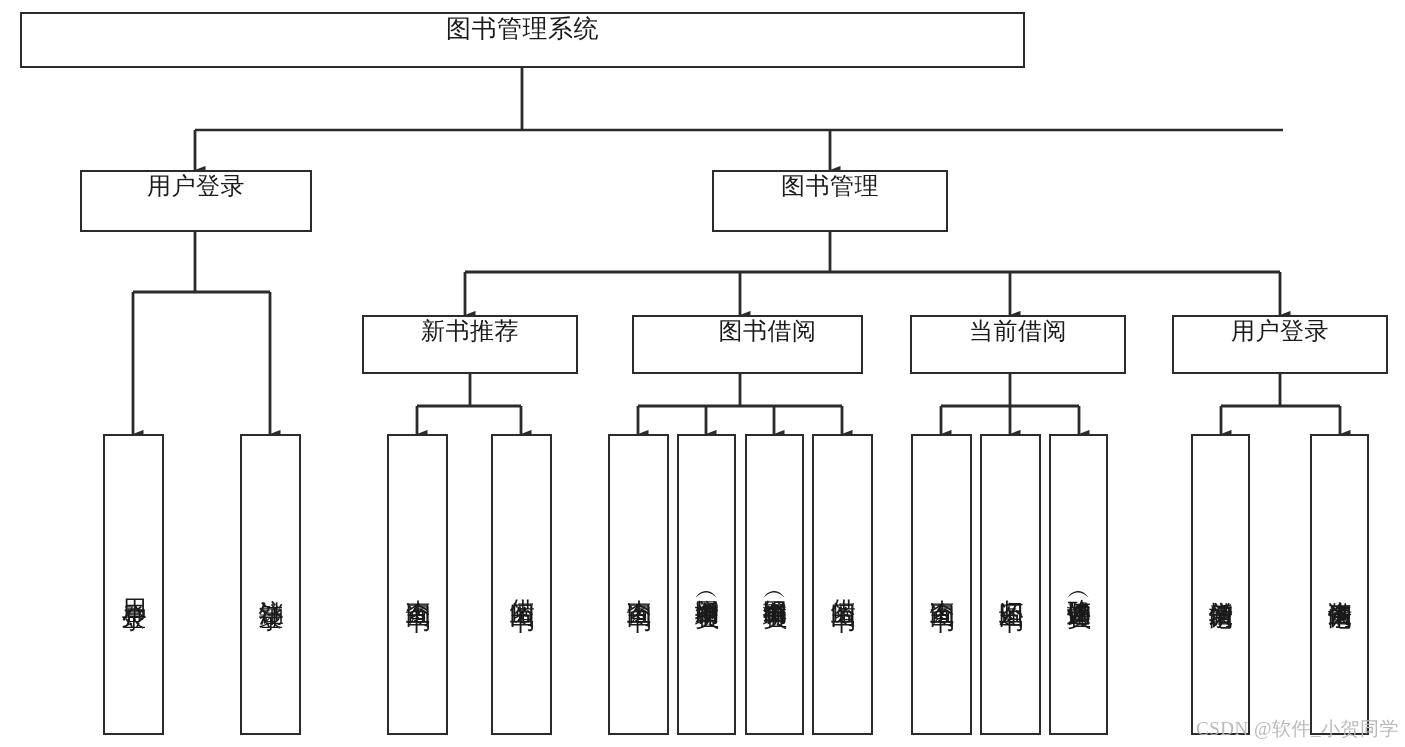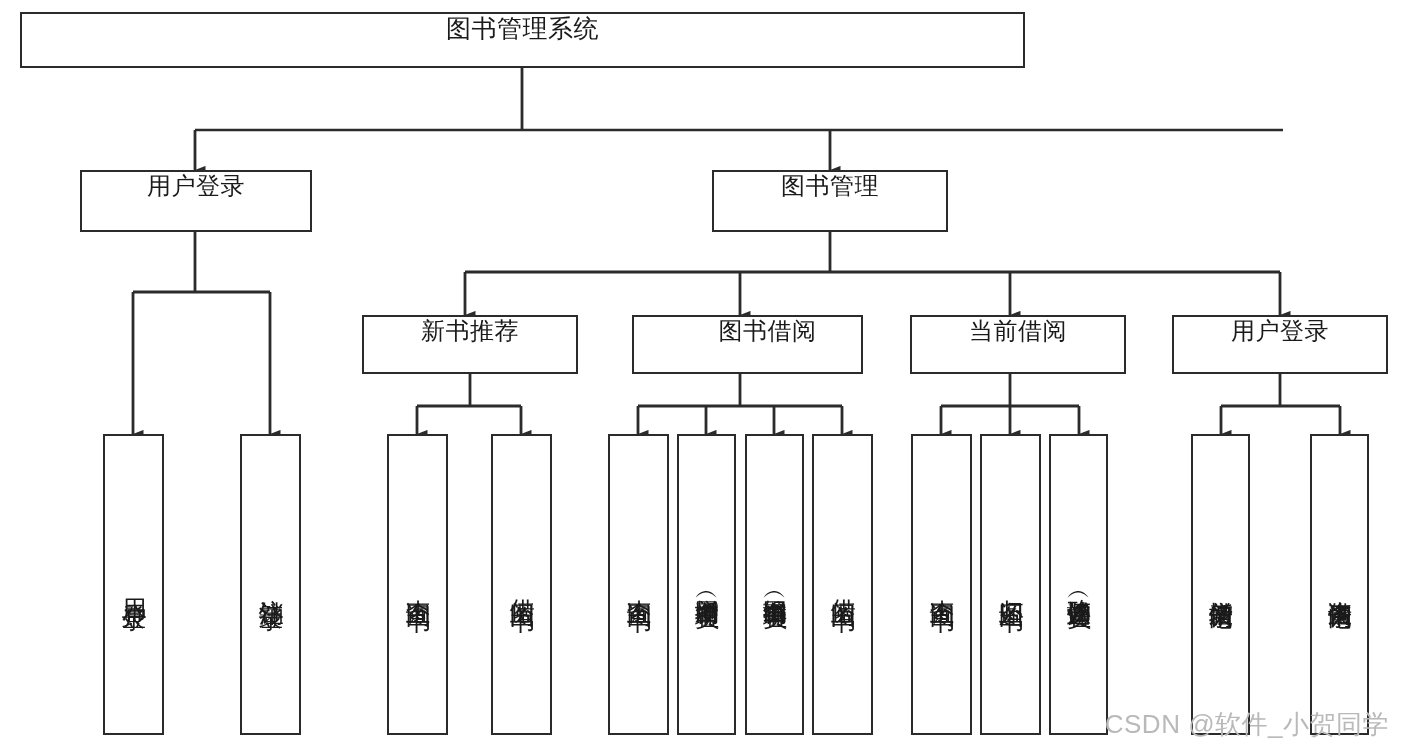--- a/index.html
+++ b/index.html
@@ -64,28 +64,28 @@
     letter-spacing: 3px;
     text-align: center;
     white-space: nowrap;
   }
   .node.v.tall .lbl {
     font-size: 24px;
     letter-spacing: 1px;
   }
   #watermark {
     position: absolute;
-    right: 16px;
+    right: 6px;
     bottom: 5px;
-    font-size: 26px;
+    font-size: 19px;
     color: #b9b9b9;
     letter-spacing: 0.5px;
     z-index: 5;
     white-space: nowrap;
-    font-family: Liberation Sans, sans-serif;
+    font-family: Liberation Serif, serif;
   }
 </style>
 </head>
 <body>
 
 <div id="canvas">
 
   <svg id="edges" viewBox="0 0 1405 747" xmlns="http://www.w3.org/2000/svg">
     <defs>
       <marker id="arrow" markerWidth="9" markerHeight="11" refX="4.5" refY="10.5" orient="auto" markerUnits="userSpaceOnUse">

